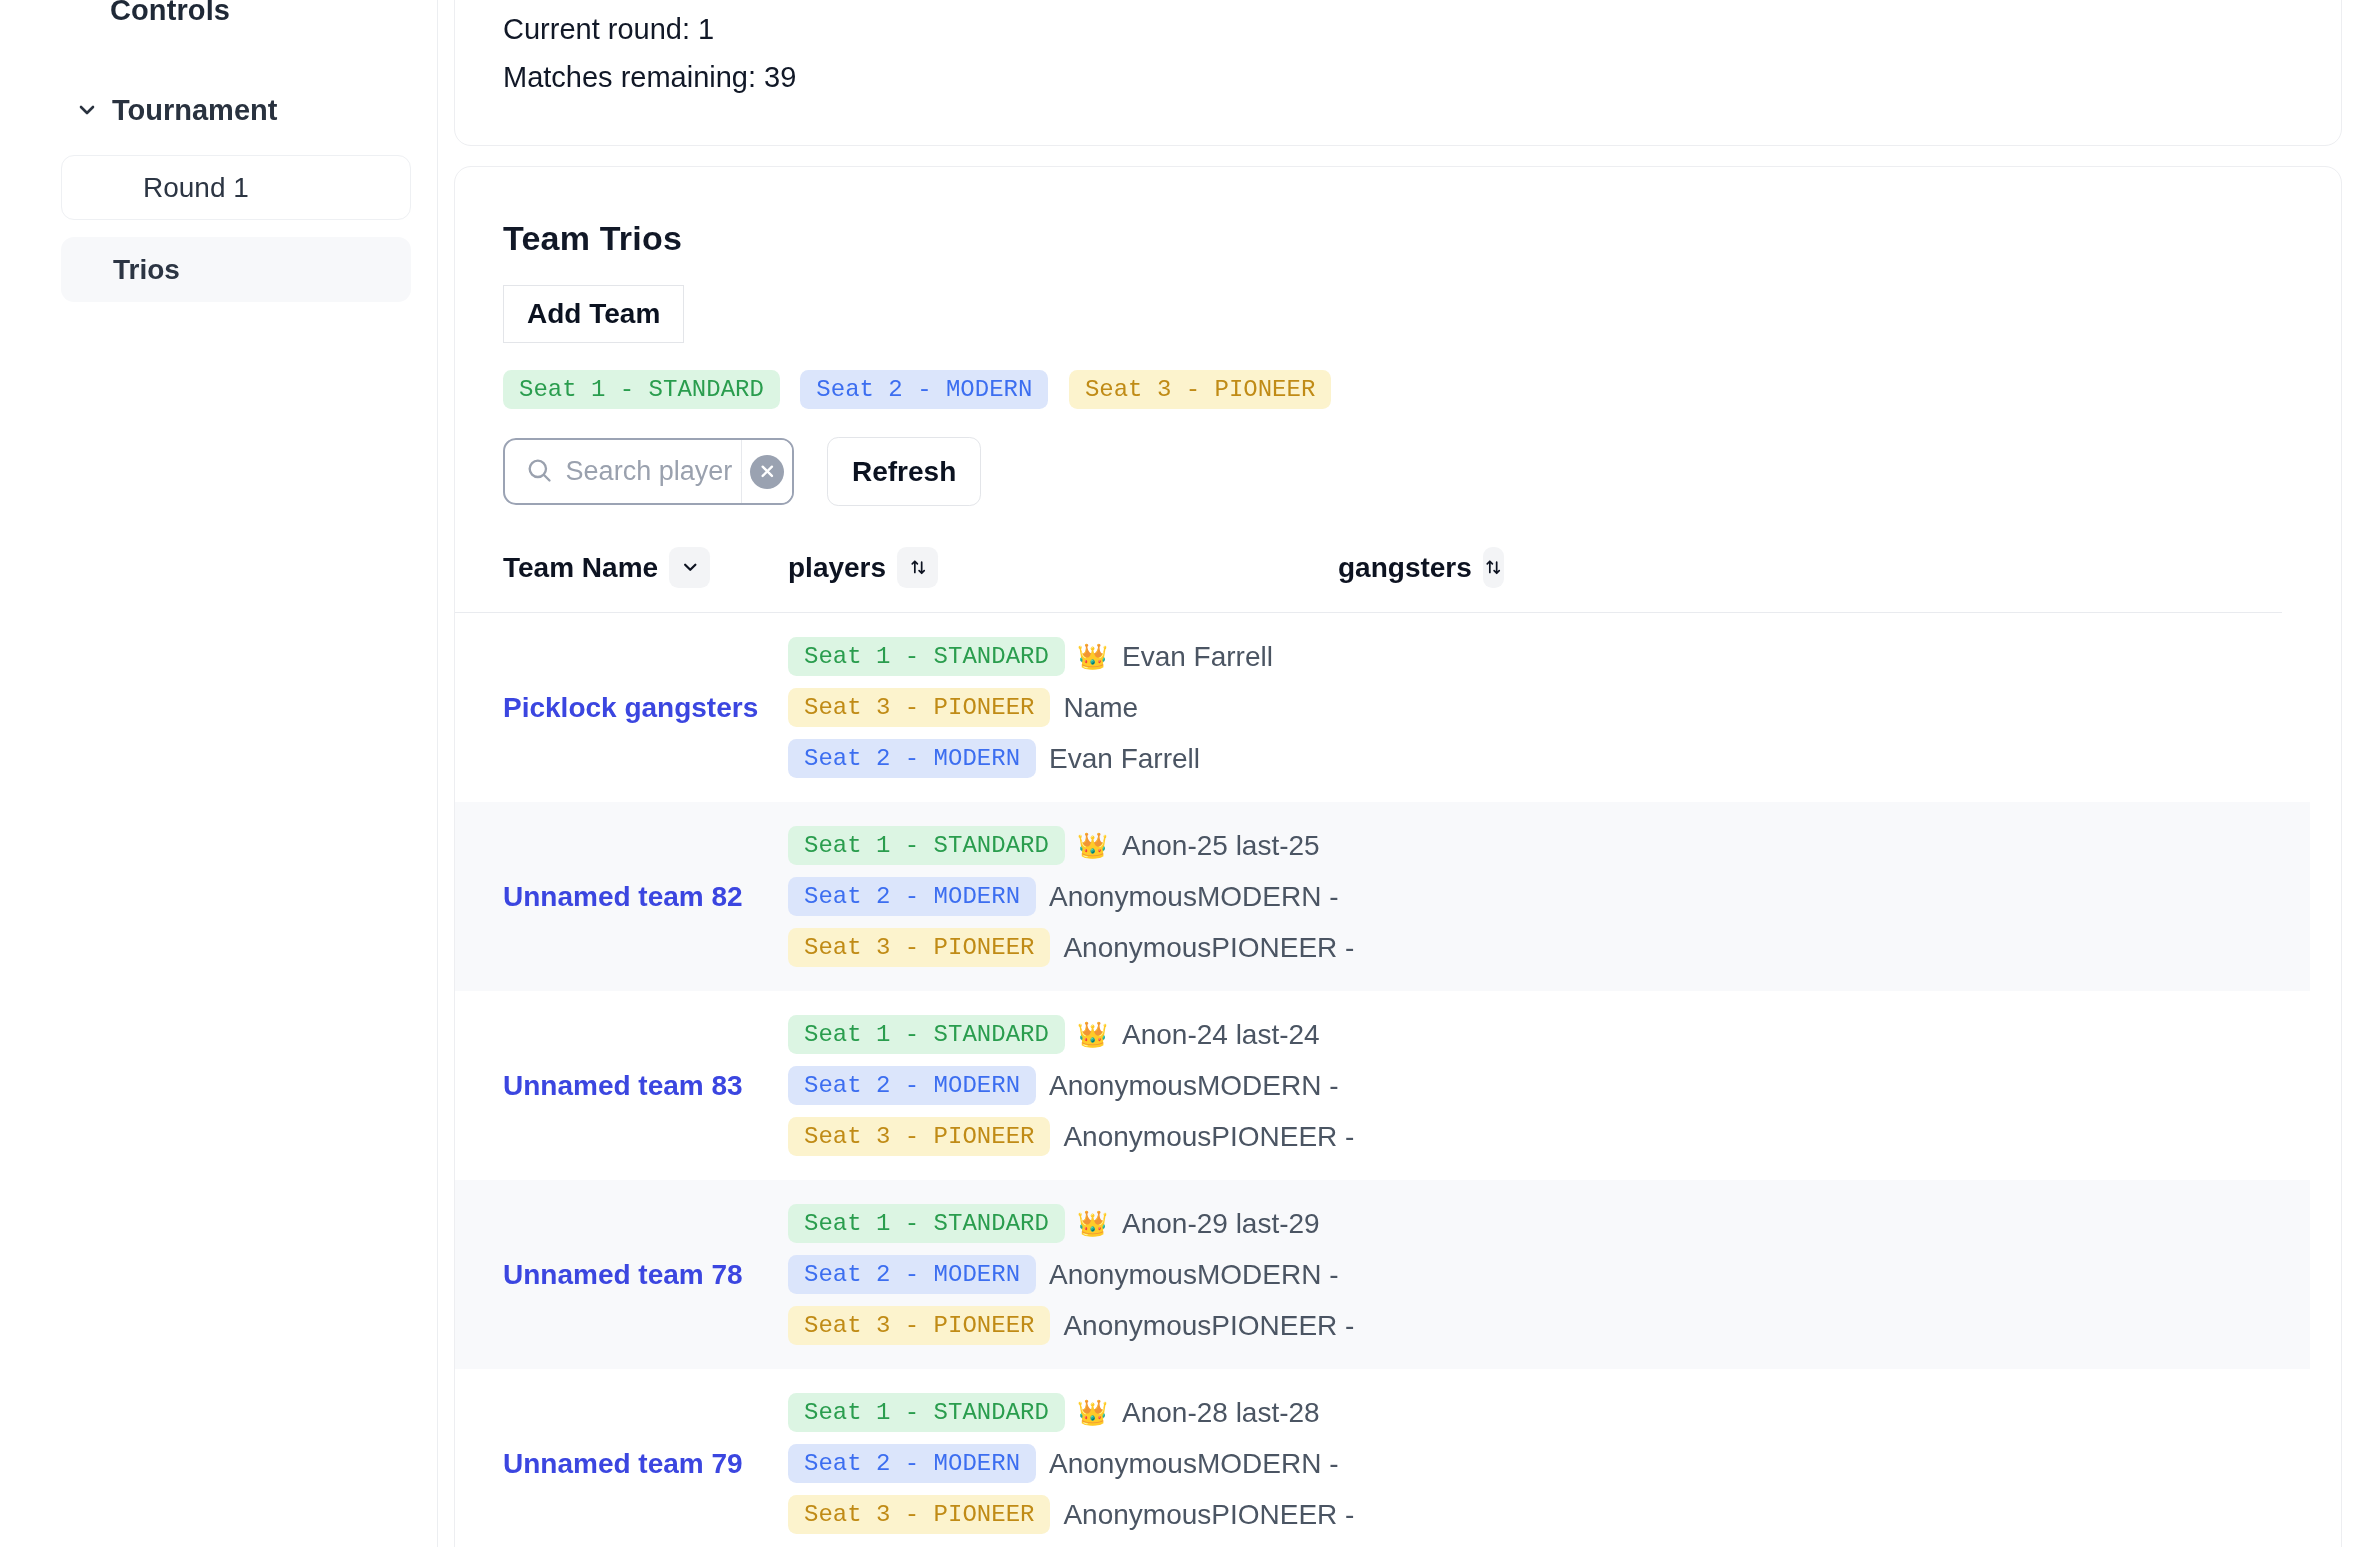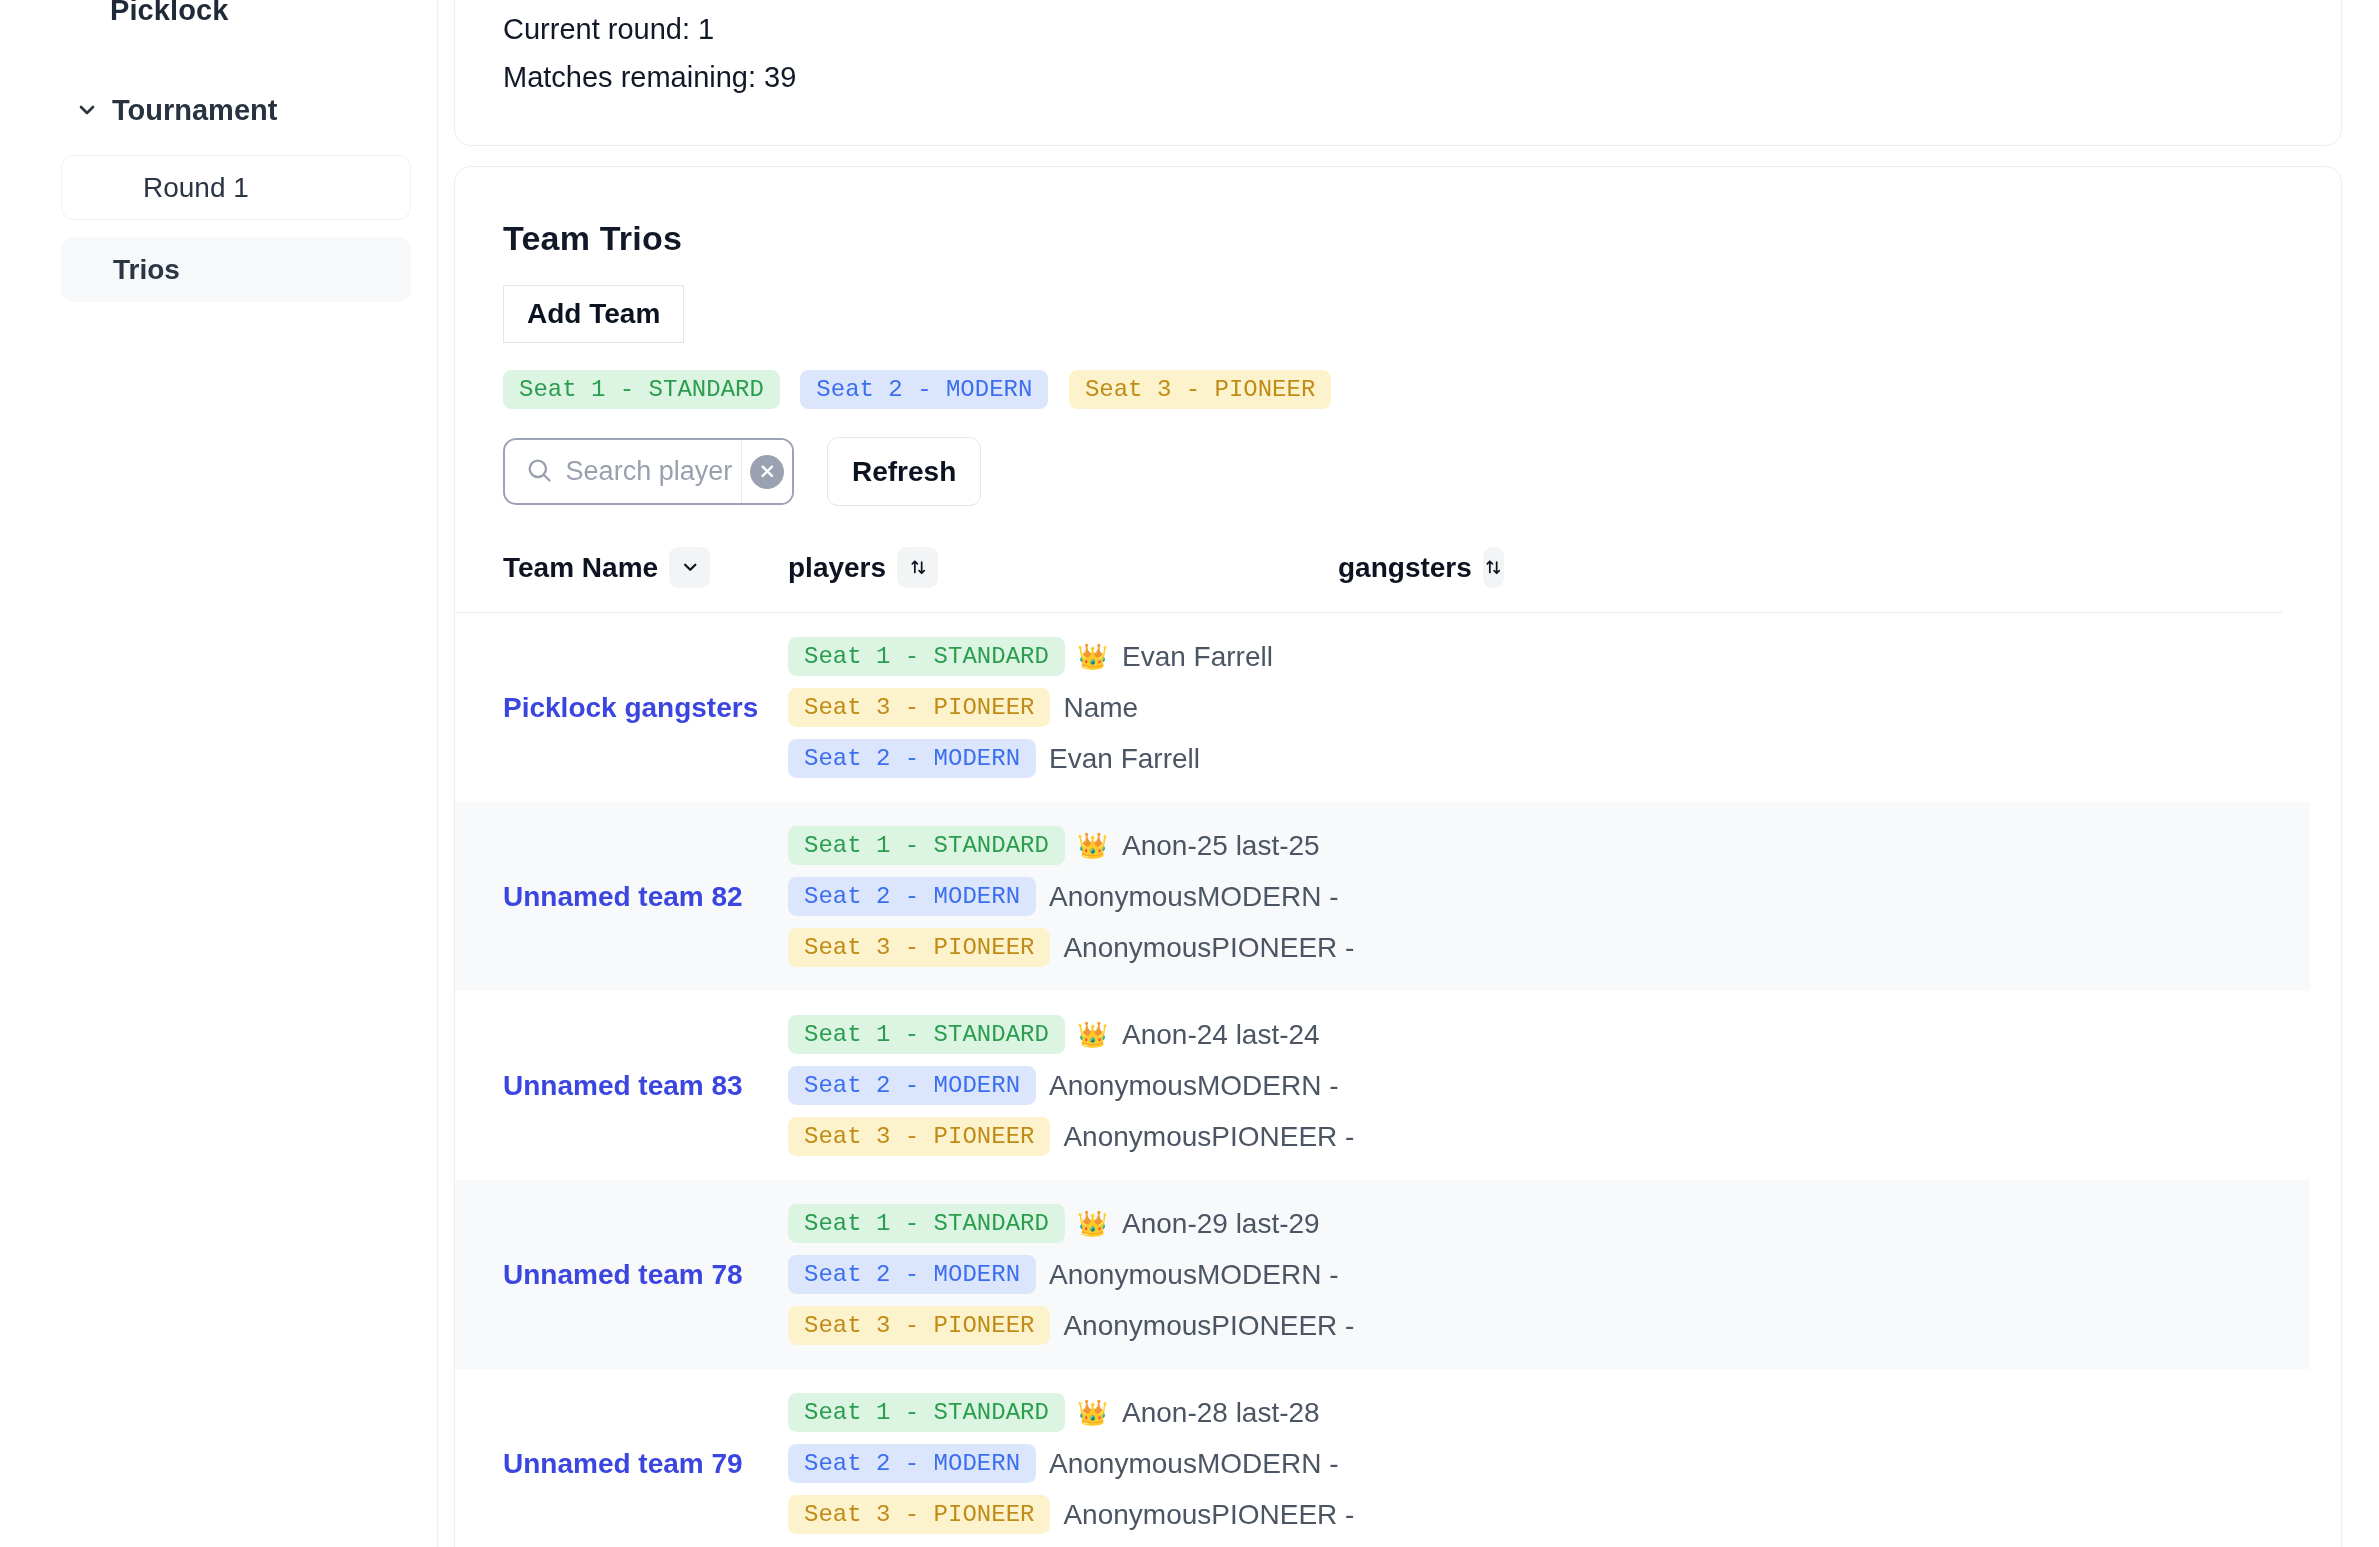--- a/index.html
+++ b/index.html
@@ -171,21 +171,21 @@
   .pline { display: flex; align-items: center; gap: 13px; }
   .pname { font-size: 28px; color: #4b5563; }
   .crown { font-size: 25px; line-height: 1; }
 </style>
 </head>
 <body>
 
 <div class="app">
 
   <aside class="sidebar">
-    <div class="sb-controls">Picklock</div>
+    <div class="sb-controls">Controls</div>
 
     <div class="sb-group">
       <span>
         <svg class="chev-svg" width="24" height="24" viewBox="0 0 24 24" fill="none" stroke="#29323f" stroke-width="2.6" stroke-linecap="round" stroke-linejoin="round">
             <polyline points="6 9 12 15 18 9"></polyline>
           </svg>
       </span>
       <span class="sb-group-label">Tournament</span>
     </div>
 

